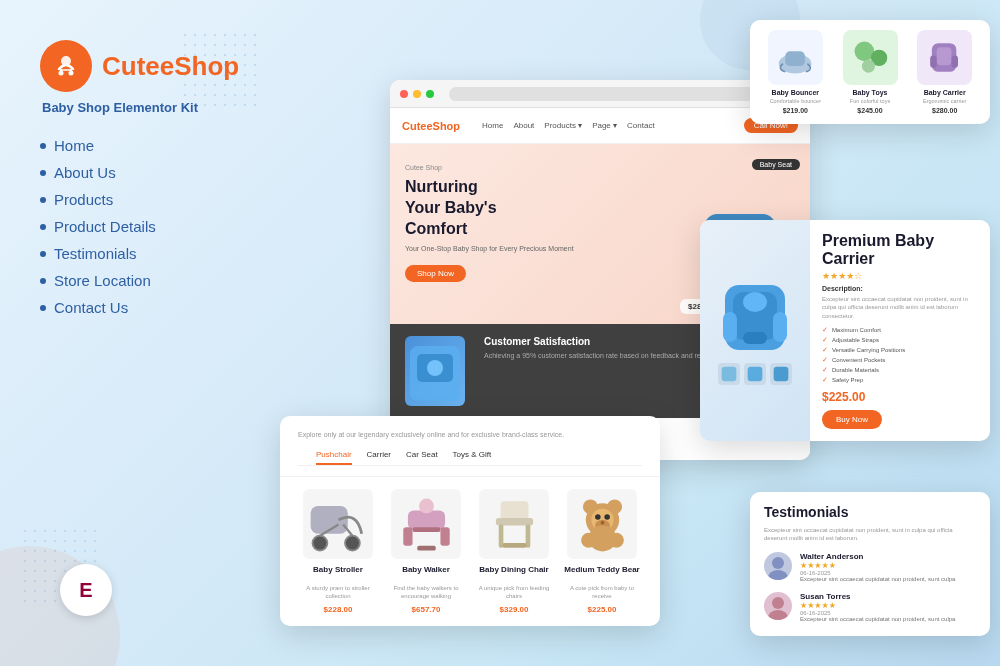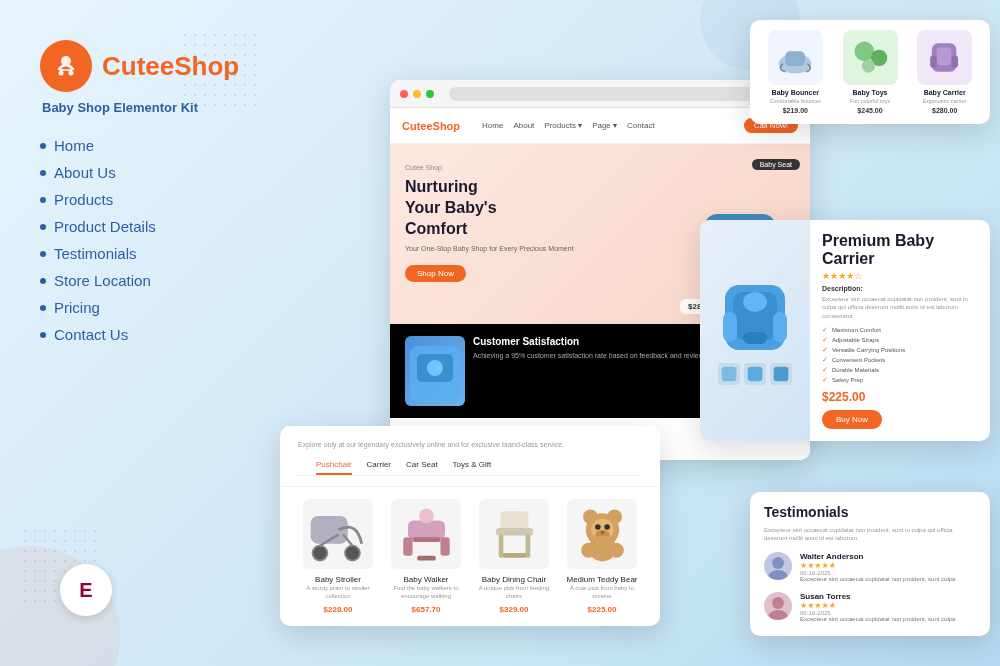--- a/index.html
+++ b/index.html
@@ -295,24 +295,24 @@
       background: rgba(255,255,255,0.9);
       border-radius: 6px;
       padding: 3px 8px;
       font-size: 8px;
       font-weight: 700;
       color: #333;
     }
 
     
     .satisfaction-section {
-      background: #000000;
+      background: #404040;
       padding: 12px 15px;
       display: flex;
-      gap: 8px;
+      gap: 19px;
     }
 
     .satisfaction-img {
       width: 60px;
       height: 70px;
       background: linear-gradient(135deg, #4a90d9, #6cb4f0);
       border-radius: 6px;
       overflow: hidden;
       position: relative;
     }
@@ -427,23 +427,23 @@
       border-radius: 6px;
       background: #f5f5f5;
       display: flex;
       align-items: center;
       justify-content: center;
       overflow: hidden;
     }
 
     .product-name {
       font-size: 8px;
-      font-weight: 400;
+      font-weight: 700;
       color: #1a1a2e;
-      margin-bottom: 1px;
+      margin-bottom: 11px;
     }
 
     .product-desc-text {
       font-size: 6px;
       color: #999;
       margin-bottom: 4px;
       line-height: 1.3;
     }
 
     .product-price {
@@ -785,24 +785,20 @@
     <li>
       <div class="nav-bullet"></div>
       <a href="#">Testimonials</a>
     </li>
     <li>
       <div class="nav-bullet"></div>
       <a href="#">Store Location</a>
     </li>
     <li>
       <div class="nav-bullet"></div>
-      <a href="#">Pricing</a>
-    </li>
-    <li>
-      <div class="nav-bullet"></div>
       <a href="#">Contact Us</a>
     </li>
   </ul>
 </div>
 
 <div class="elementor-badge">
   <span style="font-size:20px; font-weight:700; color:#92003b;">E</span>
 </div>
 
 <div class="screenshots-area">

